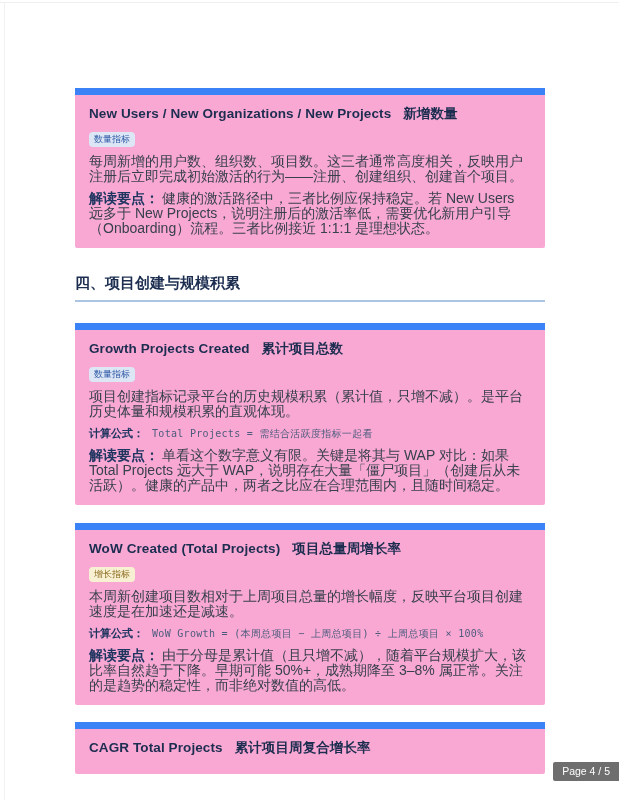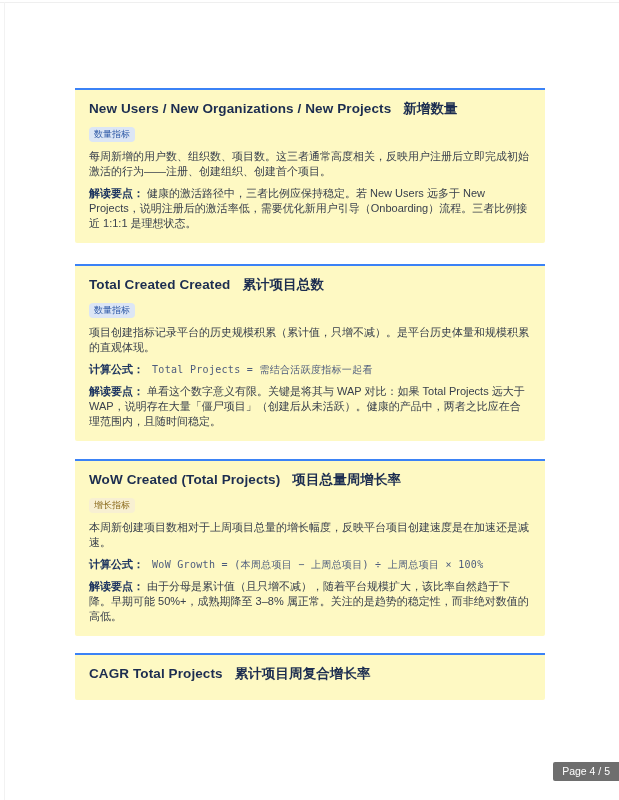--- a/index.html
+++ b/index.html
@@ -11,22 +11,22 @@
     font-family: "Liberation Sans", sans-serif;
     color: #39404d;
   }
   
   .edge-top { position: absolute; top: 2px; left: 0; width: 619px; border-top: 1px solid #efefef; }
   .edge-left { position: absolute; top: 2px; left: 4px; height: 798px; border-left: 1px solid #f2f2f2; }
 
   .content { position: absolute; left: 75px; top: 88px; width: 470px; }
 
   .card {
-    background: #fef9c3;
-    border-top: 2px solid #3b82f6;
+    background: #f9a8d4;
+    border-top: 7px solid #3b82f6;
     border-radius: 0 0 2px 2px;
     padding: 10px 14px 12px 14px;
     box-sizing: border-box;
   }
   .card-title {
     margin: 0 0 5px 0;
     font-size: 13.5px;
     font-weight: bold;
     color: #1c2d50;
     letter-spacing: 0.1px;
@@ -36,21 +36,21 @@
     display: inline-block;
     font-size: 9px;
     line-height: 1;
     padding: 3px 5px;
     border-radius: 4px;
     font-weight: normal;
   }
   .badge--blue  { background: #dce6f5; color: #2b57a5; }
   .badge--yellow{ background: #f8f0d2; color: #8a6a1c; }
 
-  .desc, .notes { margin: 7px 0 0 0; font-size: 11px; line-height: 15px; color: #39404d; }
+  .desc, .notes { margin: 7px 0 0 0; font-size: 14px; line-height: 15px; color: #39404d; }
   .formula-line { margin: 7px 0 0 0; font-size: 11px; line-height: 15px; }
   .lbl { color: #1e3560; font-weight: bold; }
   .formula {
     font-family: "DejaVu Sans Mono", monospace;
     font-size: 10px;
     color: #4d5c7d;
     margin-left: 8px;
     letter-spacing: 0.3px;
   }
   .notes .lbl { margin-right: 3px; }
@@ -92,24 +92,25 @@
     <h3 class="card-title">
       <span class="t-en">New Users / New Organizations / New Projects</span><span class="t-zh">新增数量</span>
     </h3>
     <span class="badge badge--blue">数量指标</span>
     <p class="desc">每周新增的用户数、组织数、项目数。这三者通常高度相关，反映用户注册后立即完成初始激活的行为——注册、创建组织、创建首个项目。</p>
     <p class="notes">
       <strong class="lbl">解读要点：</strong><span>健康的激活路径中，三者比例应保持稳定。若 New Users 远多于 New Projects，说明注册后的激活率低，需要优化新用户引导（Onboarding）流程。三者比例接近 1:1:1 是理想状态。</span>
     </p>
   </section>
 
+  <h2 class="section-heading">四、项目创建与规模积累</h2>
 
   <section class="card mt-card2">
     <h3 class="card-title">
-      <span class="t-en">Total Created Created</span><span class="t-zh">累计项目总数</span>
+      <span class="t-en">Growth Projects Created</span><span class="t-zh">累计项目总数</span>
     </h3>
     <span class="badge badge--blue">数量指标</span>
     <p class="desc">项目创建指标记录平台的历史规模积累（累计值，只增不减）。是平台历史体量和规模积累的直观体现。</p>
     <p class="formula-line">
       <strong class="lbl">计算公式：</strong><code class="formula">Total Projects = 需结合活跃度指标一起看</code>
     </p>
     <p class="notes">
       <strong class="lbl">解读要点：</strong><span>单看这个数字意义有限。关键是将其与 WAP 对比：如果 Total Projects 远大于 WAP，说明存在大量「僵尸项目」（创建后从未活跃）。健康的产品中，两者之比应在合理范围内，且随时间稳定。</span>
     </p>
   </section>

